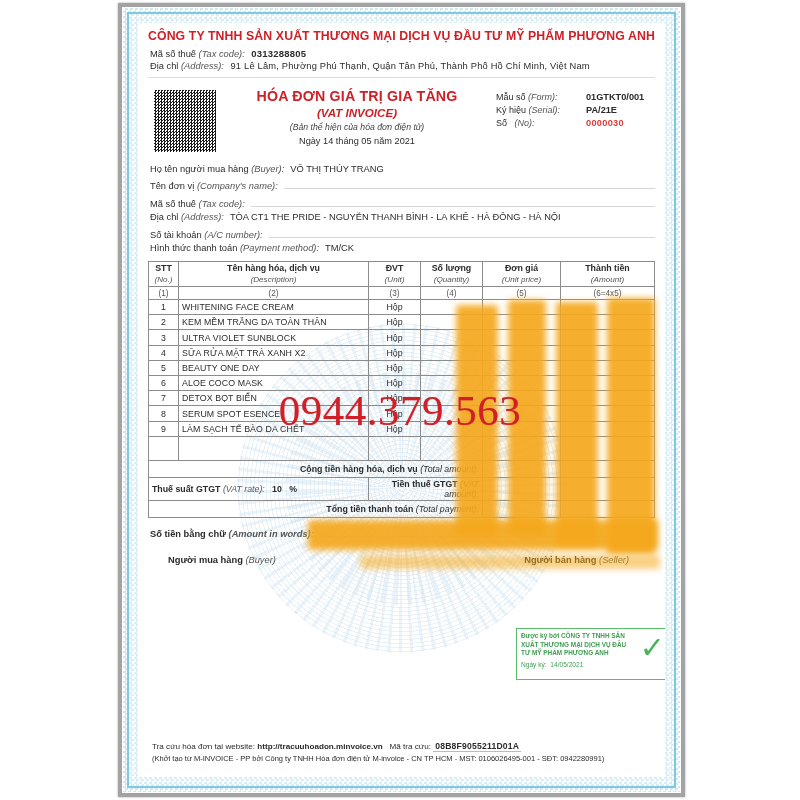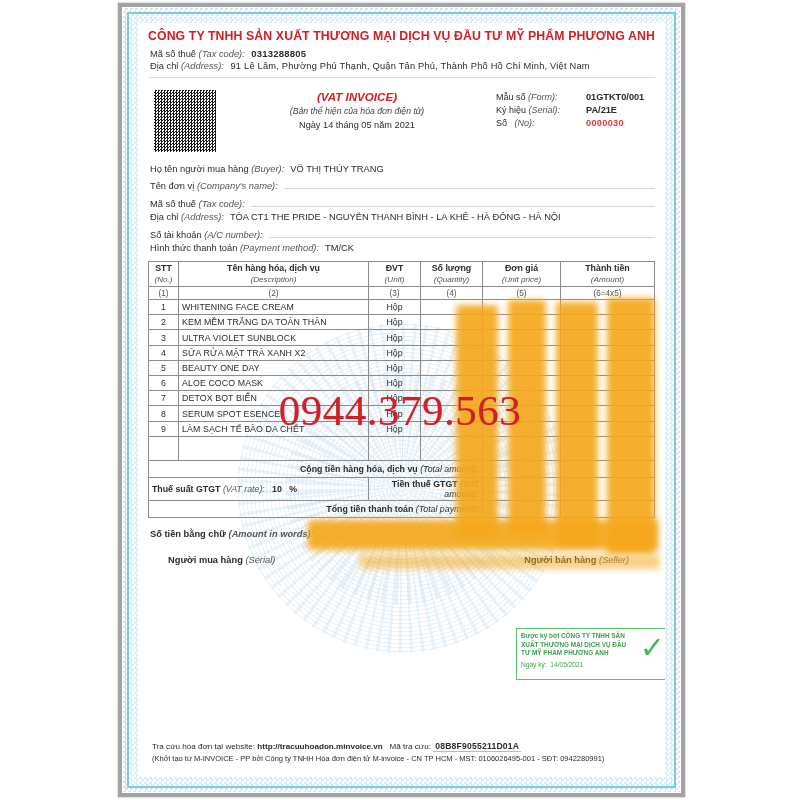--- a/index.html
+++ b/index.html
@@ -228,20 +228,21 @@
           <span class="it">(Address):</span>
           <span class="val addr-val">91 Lê Lâm, Phường Phú Thạnh, Quận Tân Phú, Thành Phố Hồ Chí Minh, Việt Nam</span>
         </div>
 
         <div class="hr-soft"></div>
 
         <div class="title-row">
           <div class="qr"></div>
 
           <div class="title-mid">
+            <div class="inv-title">HÓA ĐƠN GIÁ TRỊ GIA TĂNG</div>
             <div class="inv-title-en">(VAT INVOICE)</div>
             <div class="inv-sub">(Bản thể hiện của hóa đơn điện tử)</div>
             <div class="inv-date">Ngày 14 tháng 05 năm 2021</div>
           </div>
 
           <div class="title-right">
             <div class="tr-line">
               <span class="k"><span>Mẫu số</span> <span class="it">(Form):</span></span>
               <span class="v">01GTKT0/001</span>
             </div>
@@ -424,21 +425,21 @@
 
         <div class="words">
           <span class="k">
             <span>Số tiền bằng chữ</span> <span class="it">(Amount in words):</span>
           </span>
           <span class="v"></span>
         </div>
 
         <div class="signs">
           <div>
-            <span>Người mua hàng</span> <span class="it">(Serial)</span>
+            <span>Người mua hàng</span> <span class="it">(Buyer)</span>
           </div>
           <div>
             <span>Người bán hàng</span> <span class="it">(Seller)</span>
           </div>
         </div>
 
       </div>
 
       <div class="stamp">
         <div>Được ký bởi CÔNG TY TNHH SẢN</div>

